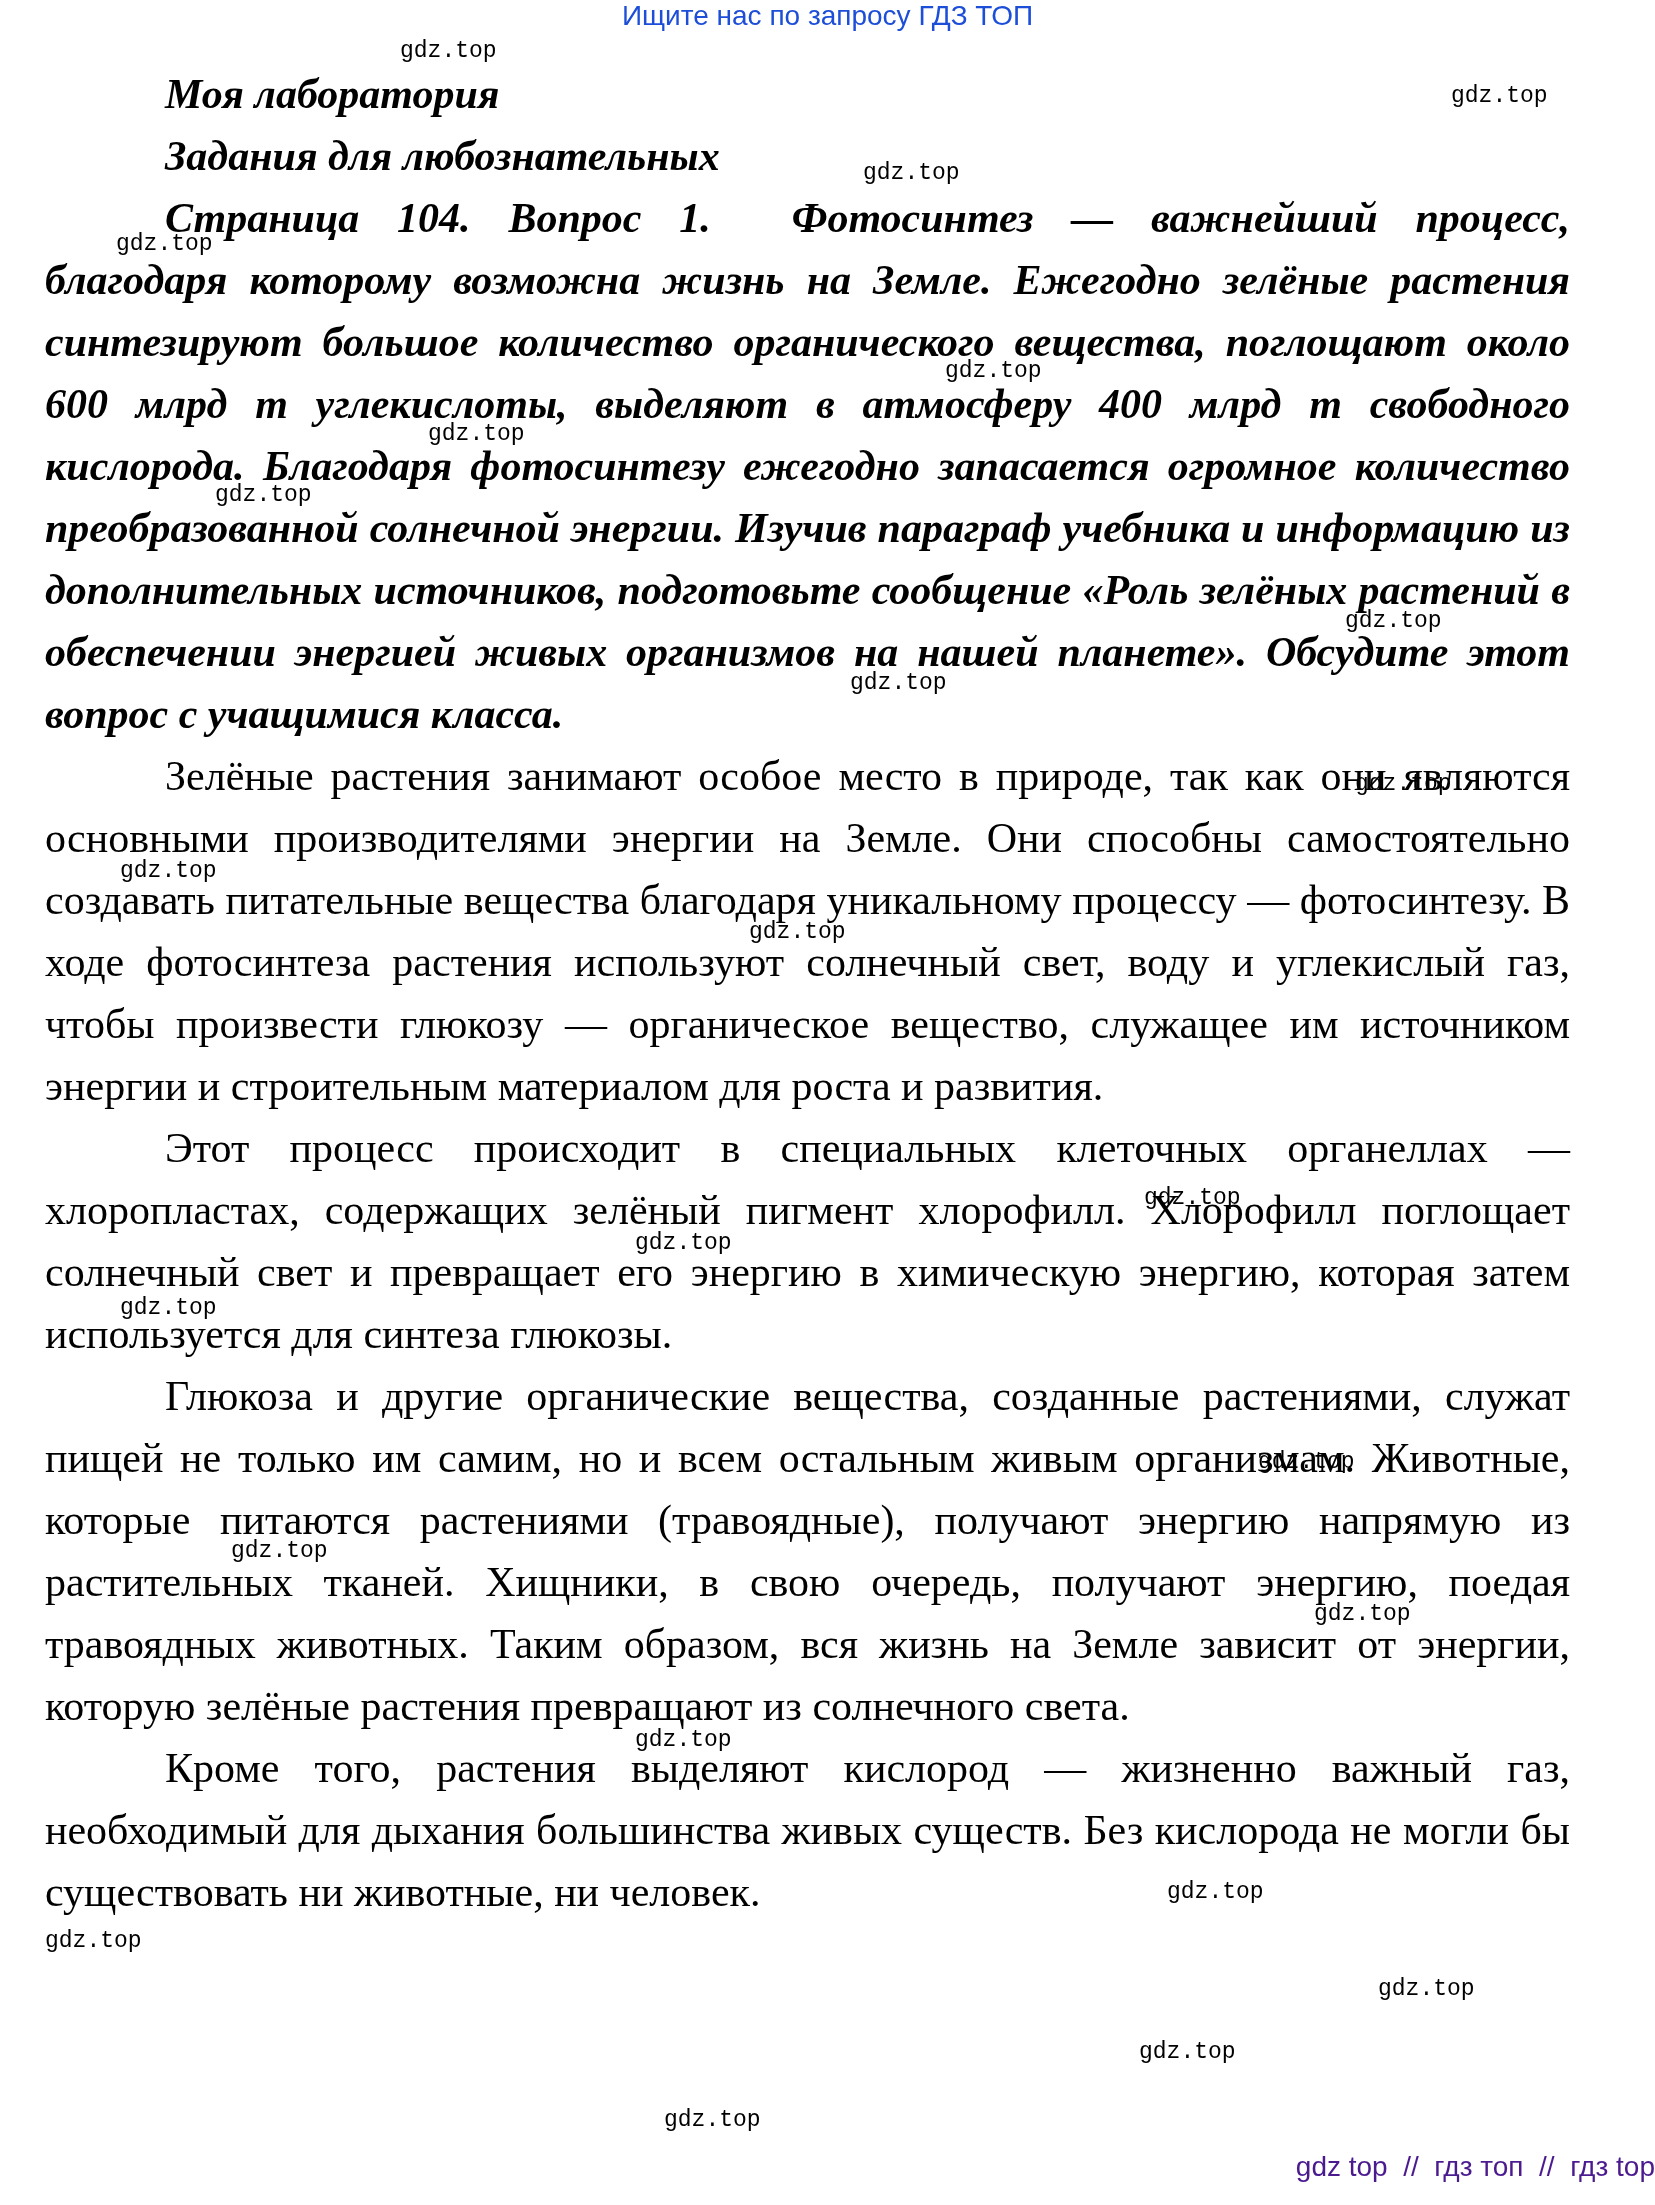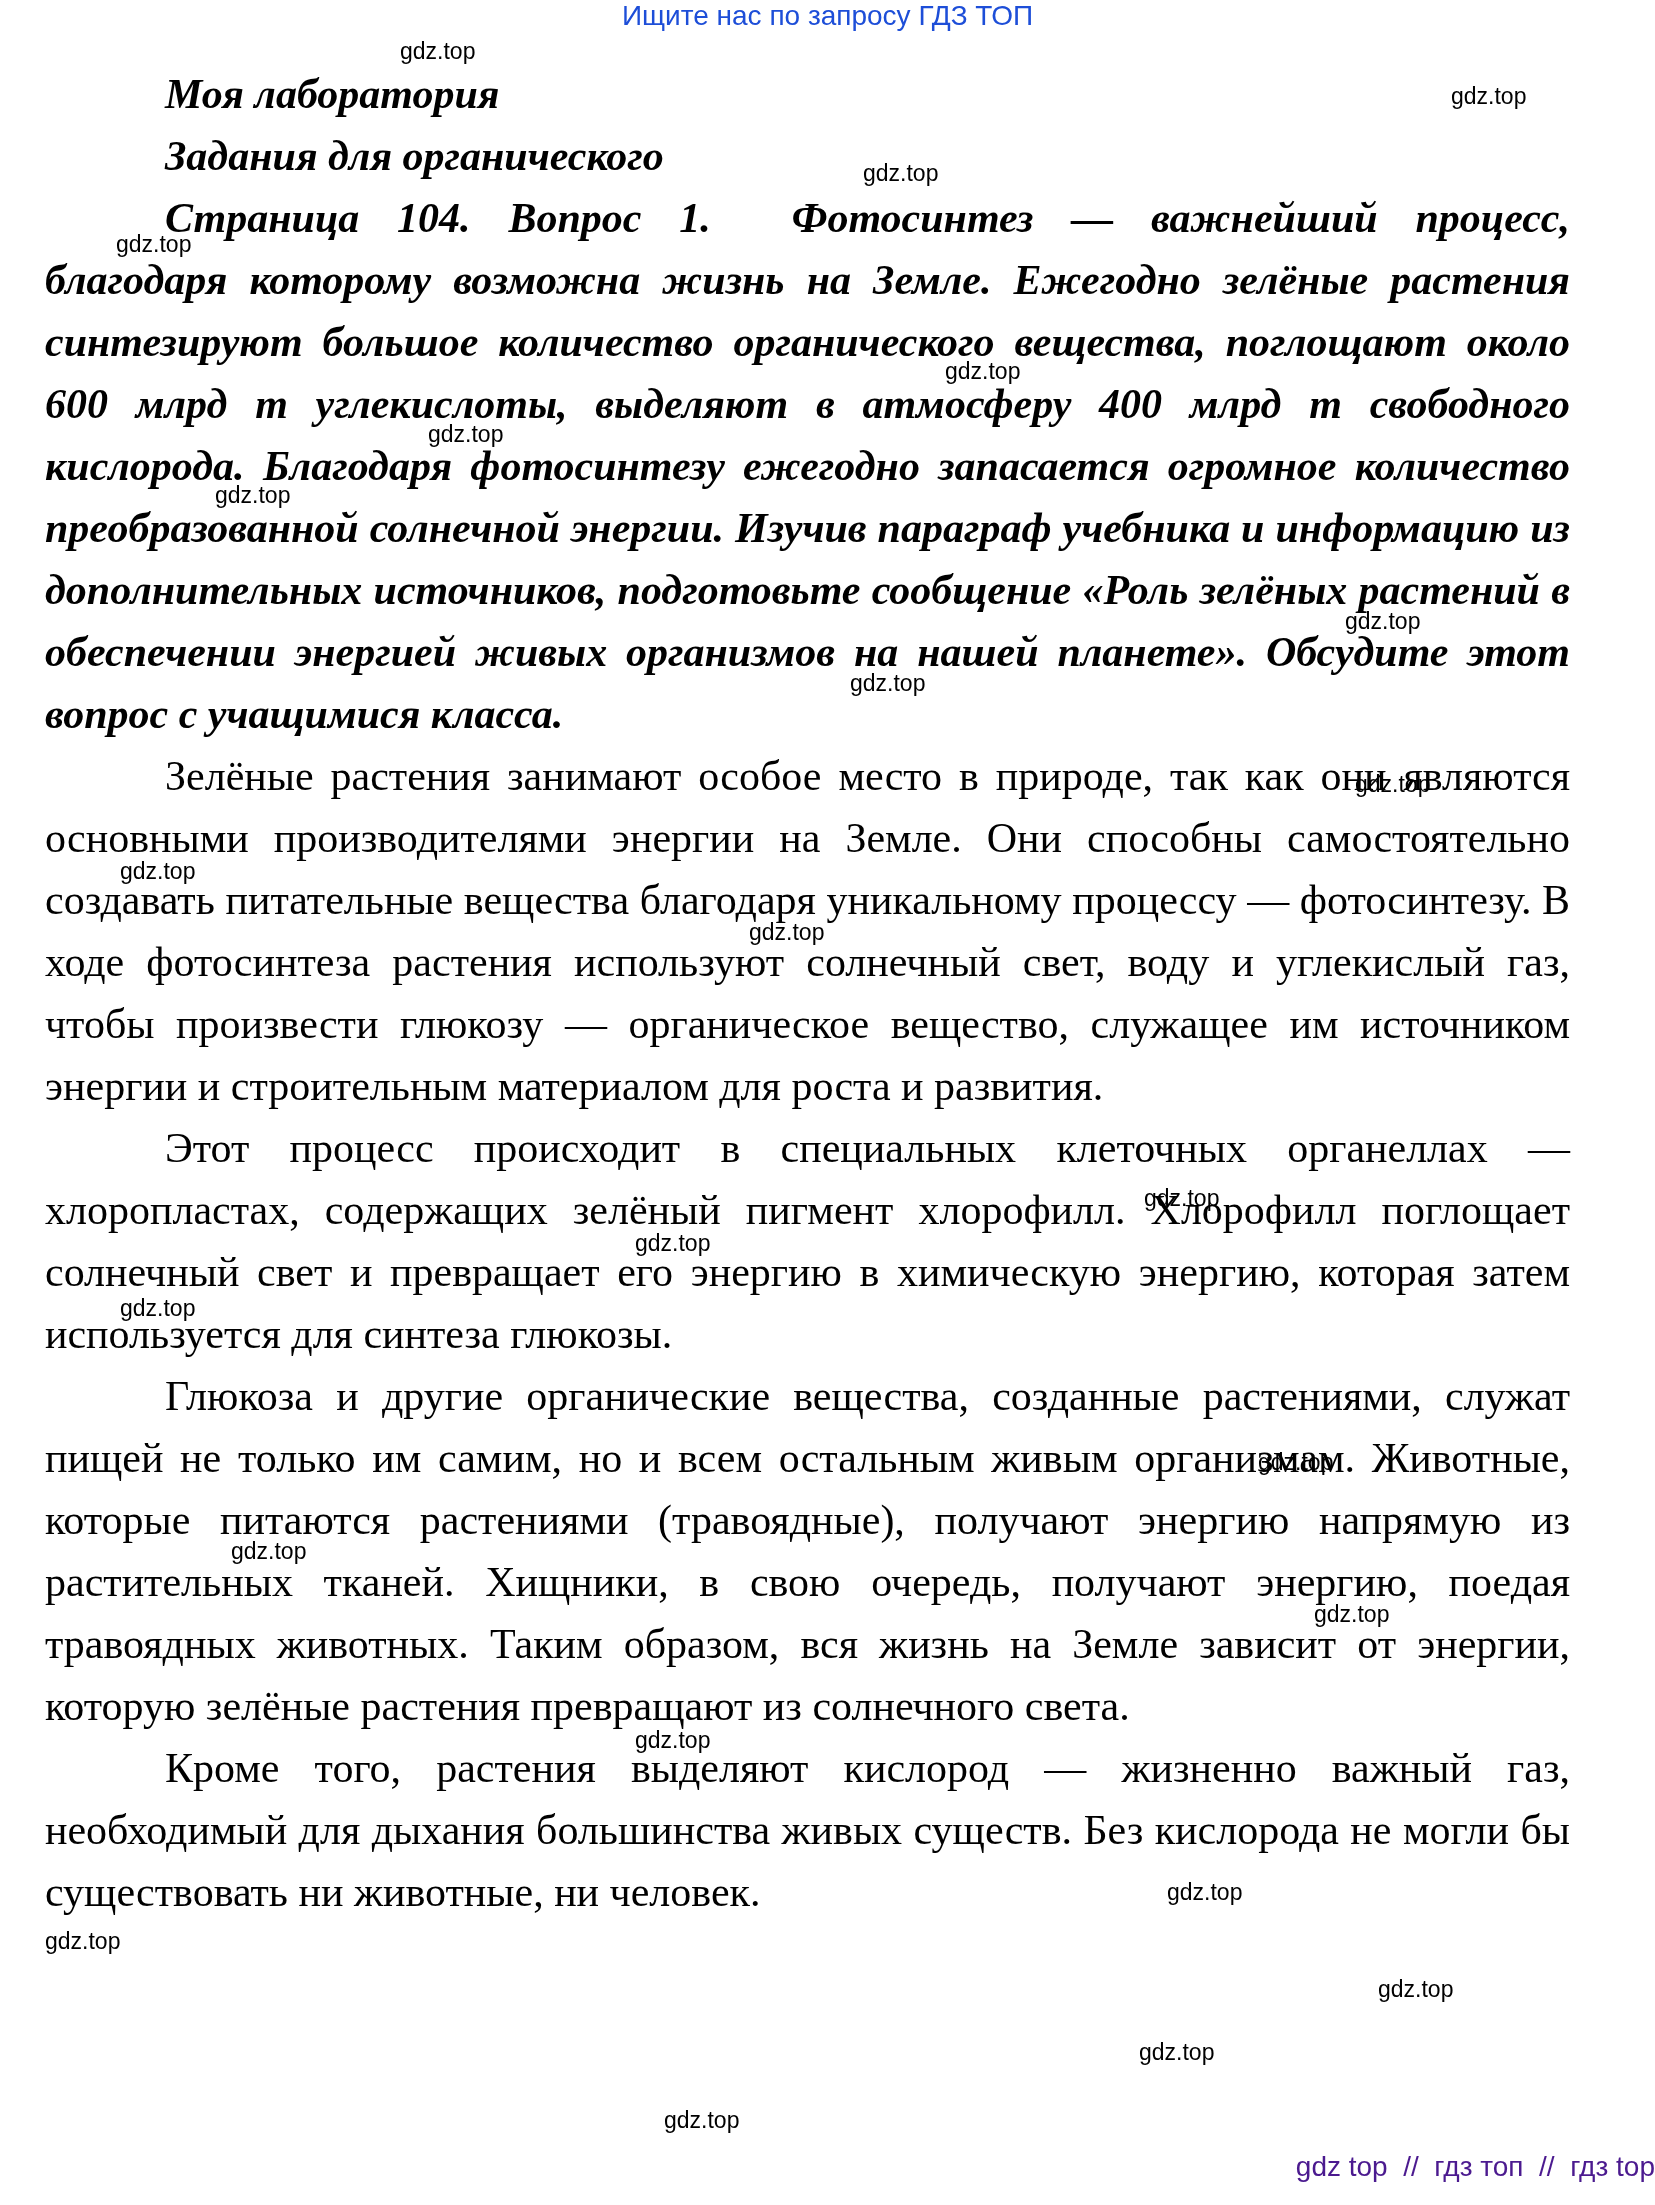--- a/index.html
+++ b/index.html
@@ -3,30 +3,30 @@
 <meta charset="utf-8">
 <style>
   html,body{margin:0;padding:0;background:#fff;}
   body{width:1655px;height:2205px;position:relative;overflow:hidden;font-family:"Liberation Serif","DejaVu Serif",serif;color:#000;}
   .top-banner{position:absolute;top:0;left:0;width:1655px;text-align:center;font-family:"Liberation Sans",sans-serif;font-size:28px;color:#1d4ed8;line-height:32.5px;}
   .footer{position:absolute;top:2151px;left:0;width:1655px;text-align:right;font-family:"Liberation Sans",sans-serif;font-size:28px;color:#4b1a8f;}
   .content{position:absolute;left:45px;top:63px;width:1525px;font-size:42px;line-height:62px;}
   .content p{margin:0;text-align:justify;text-align-last:left;}
   .indent{text-indent:120px;}
   .bold{font-weight:bold;font-style:italic;}
-  .wm{position:absolute;font-family:Liberation Sans, sans-serif;font-size:23px;color:#000;line-height:24.4px;}
+  .wm{position:absolute;font-family:Liberation Mono, monospace;font-size:23px;color:#000;line-height:24.4px;}
 </style>
 </head>
 <body>
 
 <div class="top-banner">Ищите нас по запросу ГДЗ ТОП</div>
 
 <div class="content">
   <p class="bold indent" style="text-align:left;">Моя лаборатория</p>
-  <p class="bold indent" style="text-align:left;">Задания для органического</p>
+  <p class="bold indent" style="text-align:left;">Задания для любознательных</p>
   <p class="bold indent"><span>Страница 104. Вопрос 1.</span><span style="display:inline-block;width:81px;"></span><span>Фотосинтез — важнейший процесс, благодаря которому возможна жизнь на Земле. Ежегодно зелёные растения синтезируют большое количество органического вещества, поглощают около 600 млрд т углекислоты, выделяют в атмосферу 400 млрд т свободного кислорода. Благодаря фотосинтезу ежегодно запасается огромное количество преобразованной солнечной энергии. Изучив параграф учебника и информацию из дополнительных источников, подготовьте сообщение «Роль зелёных растений в обеспечении энергией живых организмов на нашей планете». Обсудите этот вопрос с учащимися класса.</span></p>
   <p class="indent">Зелёные растения занимают особое место в природе, так как они являются основными производителями энергии на Земле. Они способны самостоятельно создавать питательные вещества благодаря уникальному процессу — фотосинтезу. В ходе фотосинтеза растения используют солнечный свет, воду и углекислый газ, чтобы произвести глюкозу — органическое вещество, служащее им источником энергии и строительным материалом для роста и развития.</p>
   <p class="indent">Этот процесс происходит в специальных клеточных органеллах — хлоропластах, содержащих зелёный пигмент хлорофилл. Хлорофилл поглощает солнечный свет и превращает его энергию в химическую энергию, которая затем используется для синтеза глюкозы.</p>
   <p class="indent">Глюкоза и другие органические вещества, созданные растениями, служат пищей не только им самим, но и всем остальным живым организмам. Животные, которые питаются растениями (травоядные), получают энергию напрямую из растительных тканей. Хищники, в свою очередь, получают энергию, поедая травоядных животных. Таким образом, вся жизнь на Земле зависит от энергии, которую зелёные растения превращают из солнечного света.</p>
   <p class="indent">Кроме того, растения выделяют кислород — жизненно важный газ, необходимый для дыхания большинства живых существ. Без кислорода не могли бы существовать ни животные, ни человек.</p>
 </div>
 
 <span class="wm" style="left:400px;top:39px;">gdz.top</span>
 <span class="wm" style="left:1451px;top:84px;">gdz.top</span>
 <span class="wm" style="left:863px;top:161px;">gdz.top</span>

